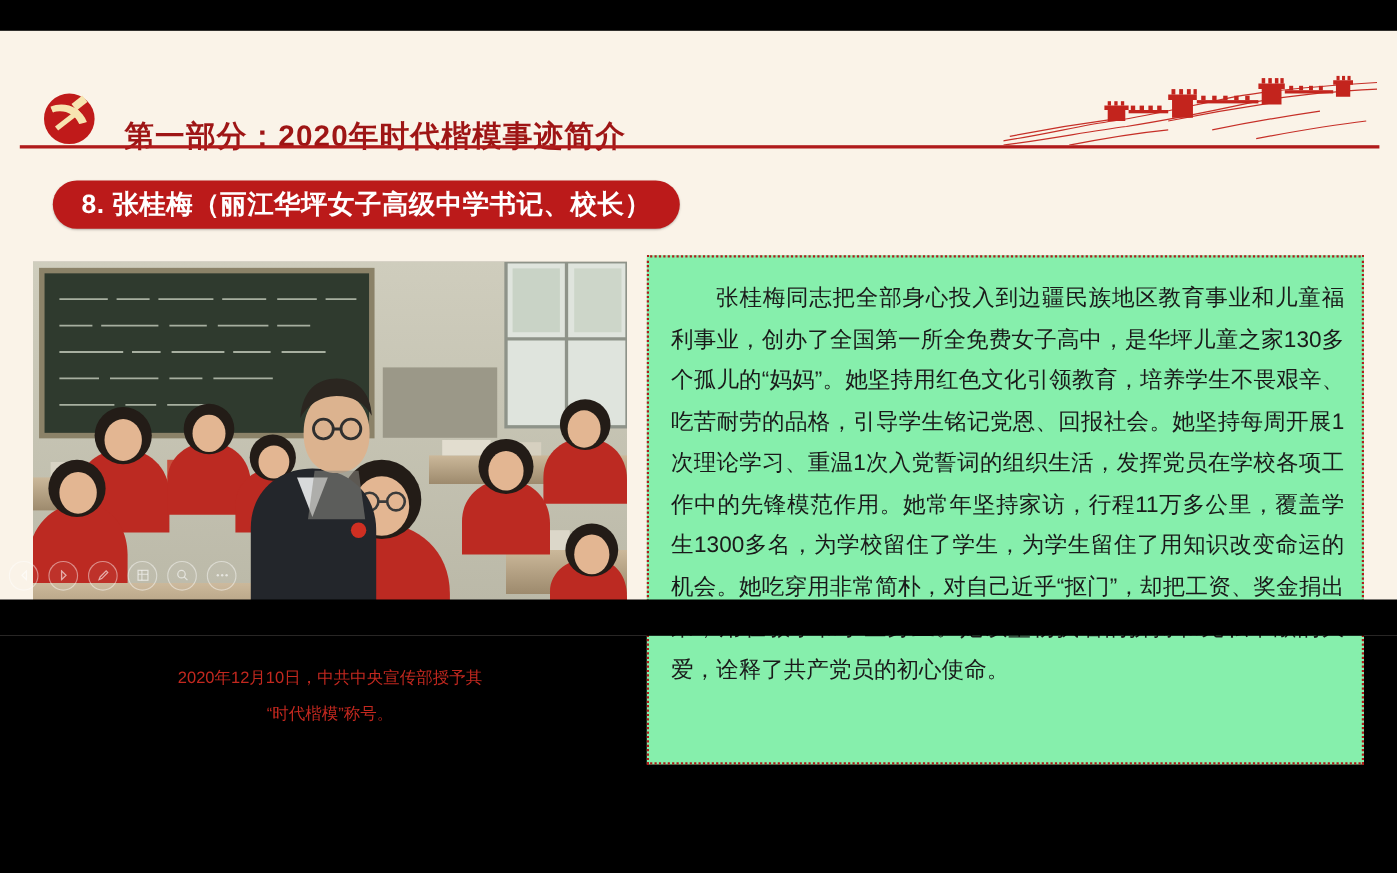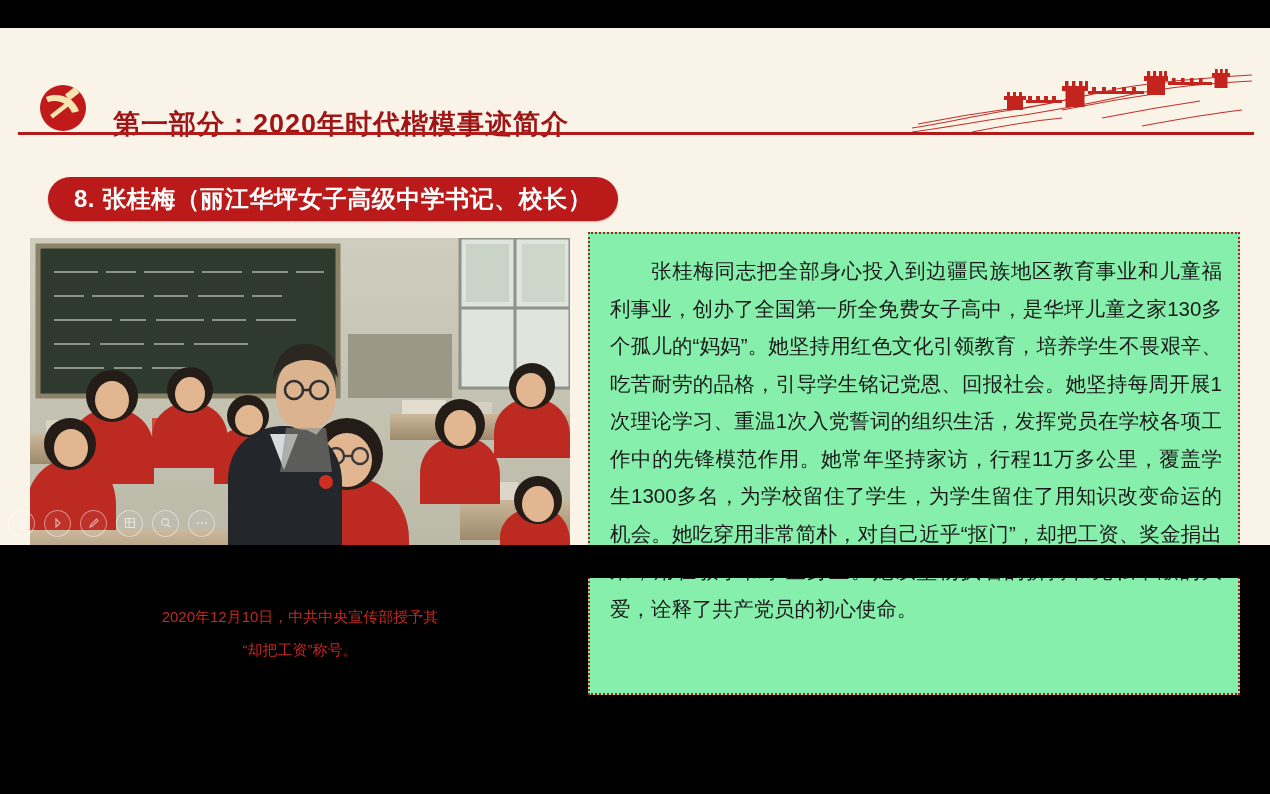--- a/index.html
+++ b/index.html
@@ -63,21 +63,21 @@
   #wall {
     position: absolute;
     right: 18px; top: 38px;
     width: 340px; height: 66px;
     overflow: hidden;
   }
 
   
   #pill {
     position: absolute;
-    left: 48px; top: 177px;
+    left: 48px; top: 164px;
     height: 44px;
     padding: 0 26px;
     background: #bb1a1a;
     border-radius: 22px;
     color: #fff;
     font-size: 24px;
     font-weight: bold;
     letter-spacing: 0.5px;
     display: flex;
     align-items: center;
@@ -337,21 +337,21 @@
         <path d="M256 190 l-6 44 l52 0 l-6 -44 z" fill="#8d8b83" opacity="0.55"></path>
         <circle cx="296" cy="244" r="7" fill="#cf2f22"></circle>
       </g>
 
       <rect x="0" y="322" width="250" height="16" fill="#8c7a60"></rect>
     </svg>
   </div>
 
   <div id="caption">
     <span>2020年12月10日，中共中央宣传部授予其</span>
-    <span class="l2">“却把工资”称号。</span>
+    <span class="l2">“时代楷模”称号。</span>
   </div>
 
   <div id="textbox">
     <div id="body-text">张桂梅同志把全部身心投入到边疆民族地区教育事业和儿童福利事业，创办了全国第一所全免费女子高中，是华坪儿童之家130多个孤儿的“妈妈”。她坚持用红色文化引领教育，培养学生不畏艰辛、吃苦耐劳的品格，引导学生铭记党恩、回报社会。她坚持每周开展1次理论学习、重温1次入党誓词的组织生活，发挥党员在学校各项工作中的先锋模范作用。她常年坚持家访，行程11万多公里，覆盖学生1300多名，为学校留住了学生，为学生留住了用知识改变命运的机会。她吃穿用非常简朴，对自己近乎“抠门”，却把工资、奖金捐出来，用在教学和学生身上。她以坚韧执着的拼搏和无私奉献的大爱，诠释了共产党员的初心使命。</div>
   </div>
 
   <div class="band bottom"></div>
 
   <div id="toolbar">
     <div class="tb">

